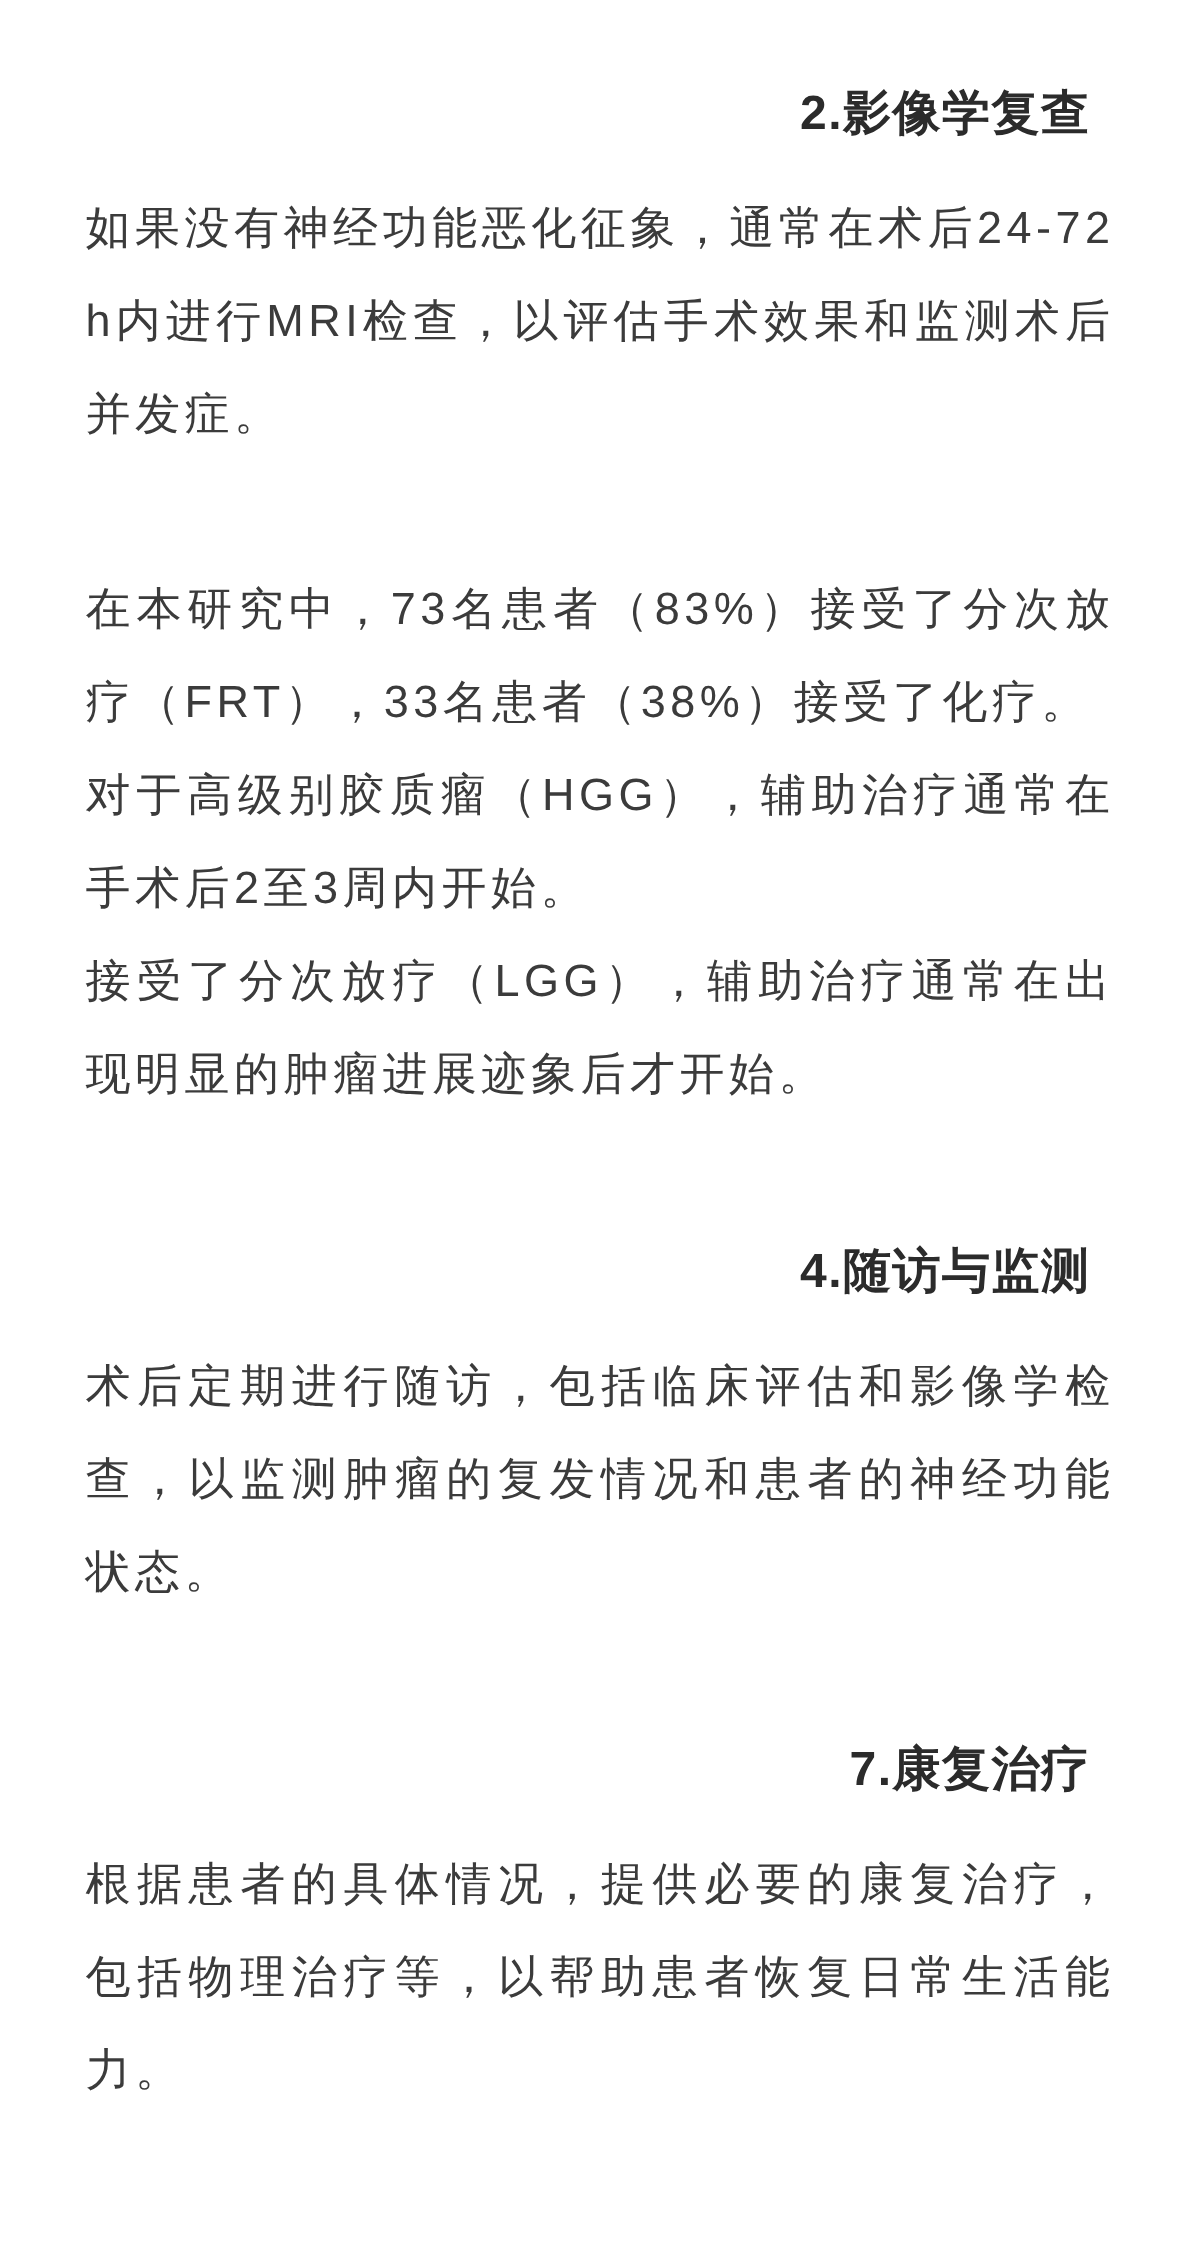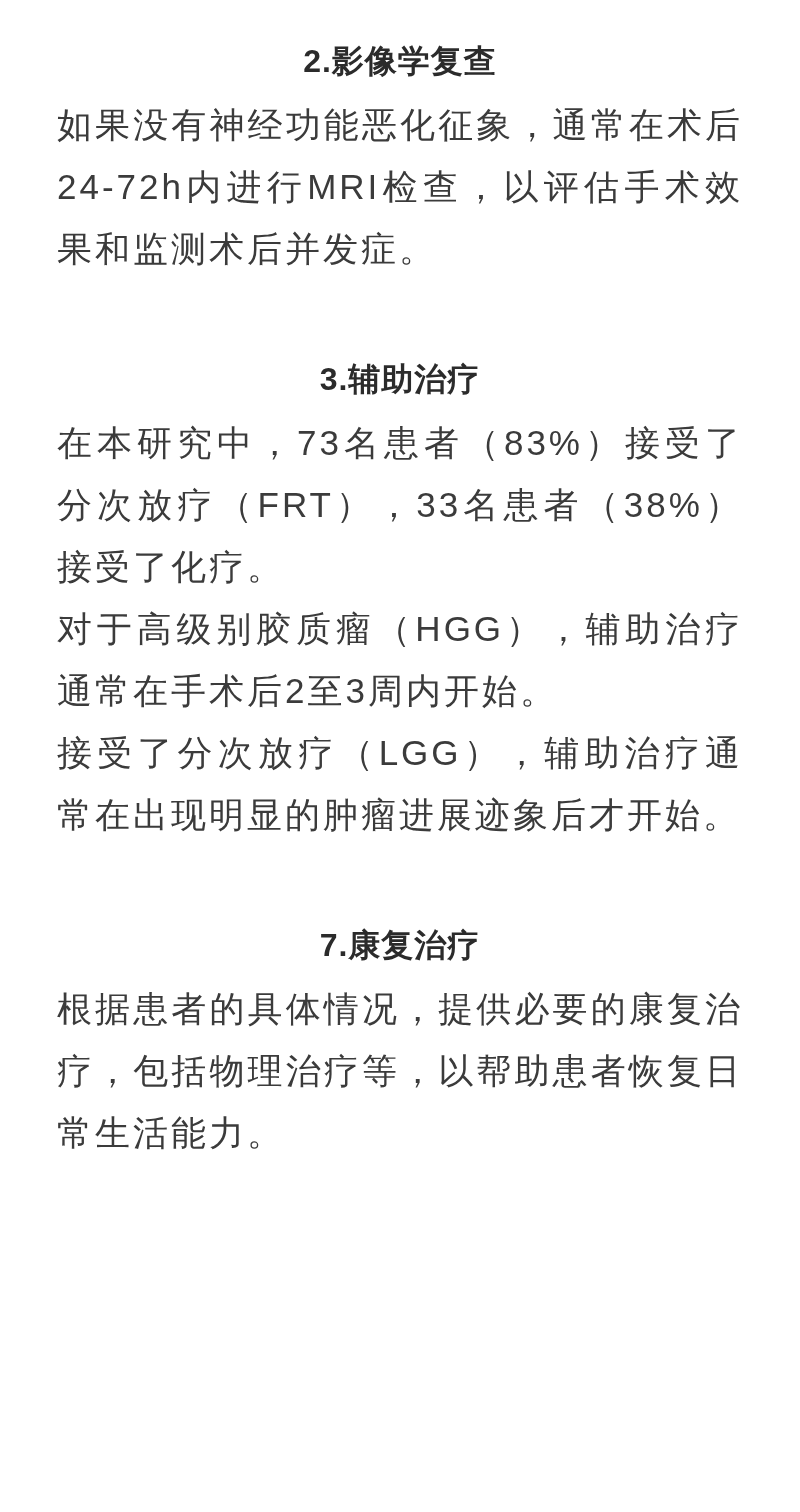--- a/index.html
+++ b/index.html
@@ -14,56 +14,59 @@
     font-family: "Liberation Sans", "DejaVu Sans", sans-serif;
   }
   .article {
     box-sizing: border-box;
     width: 800px;
     padding: 28px 57px 0 57px;
   }
   .section { margin: 0; }
   .section + .section { margin-top: 68px; }
   .section-heading {
-    margin: 2px;
+    margin: 16px;
     font-size: 32px;
     font-weight: 700;
     line-height: 62px;
     letter-spacing: 1px;
     color: #2b2b2b;
-    text-align: center;
+    text-align: right;
   }
   .body-paragraph {
     margin: 0;
-    font-size: 35px;
+    font-size: 30px;
     font-weight: 300;
     line-height: 62px;
     letter-spacing: 3px;
     color: #3b3b3b;
     text-align: justify;
     text-justify: inter-ideograph;
     word-break: break-all;
   }
 </style>
 </head>
 <body>
 
 <main class="article">
 
   <section class="section">
     <h2 class="section-heading">2.影像学复查</h2>
     <p class="body-paragraph">如果没有神经功能恶化征象，通常在术后24-72h内进行MRI检查，以评估手术效果和监测术后并发症。</p>
   </section>
 
   <section class="section">
-    <h2 class="section-heading">3.辅助治疗</h2>
     <p class="body-paragraph">在本研究中，73名患者（83%）接受了分次放疗（FRT），33名患者（38%）接受了化疗。</p>
     <p class="body-paragraph">对于高级别胶质瘤（HGG），辅助治疗通常在手术后2至3周内开始。</p>
     <p class="body-paragraph">接受了分次放疗（LGG），辅助治疗通常在出现明显的肿瘤进展迹象后才开始。</p>
   </section>
 
+  <section class="section">
+    <h2 class="section-heading">4.随访与监测</h2>
+    <p class="body-paragraph">术后定期进行随访，包括临床评估和影像学检查，以监测肿瘤的复发情况和患者的神经功能状态。</p>
+  </section>
 
   <section class="section">
     <h2 class="section-heading">7.康复治疗</h2>
     <p class="body-paragraph">根据患者的具体情况，提供必要的康复治疗，包括物理治疗等，以帮助患者恢复日常生活能力。</p>
   </section>
 
 </main>
 
 </body></html>

